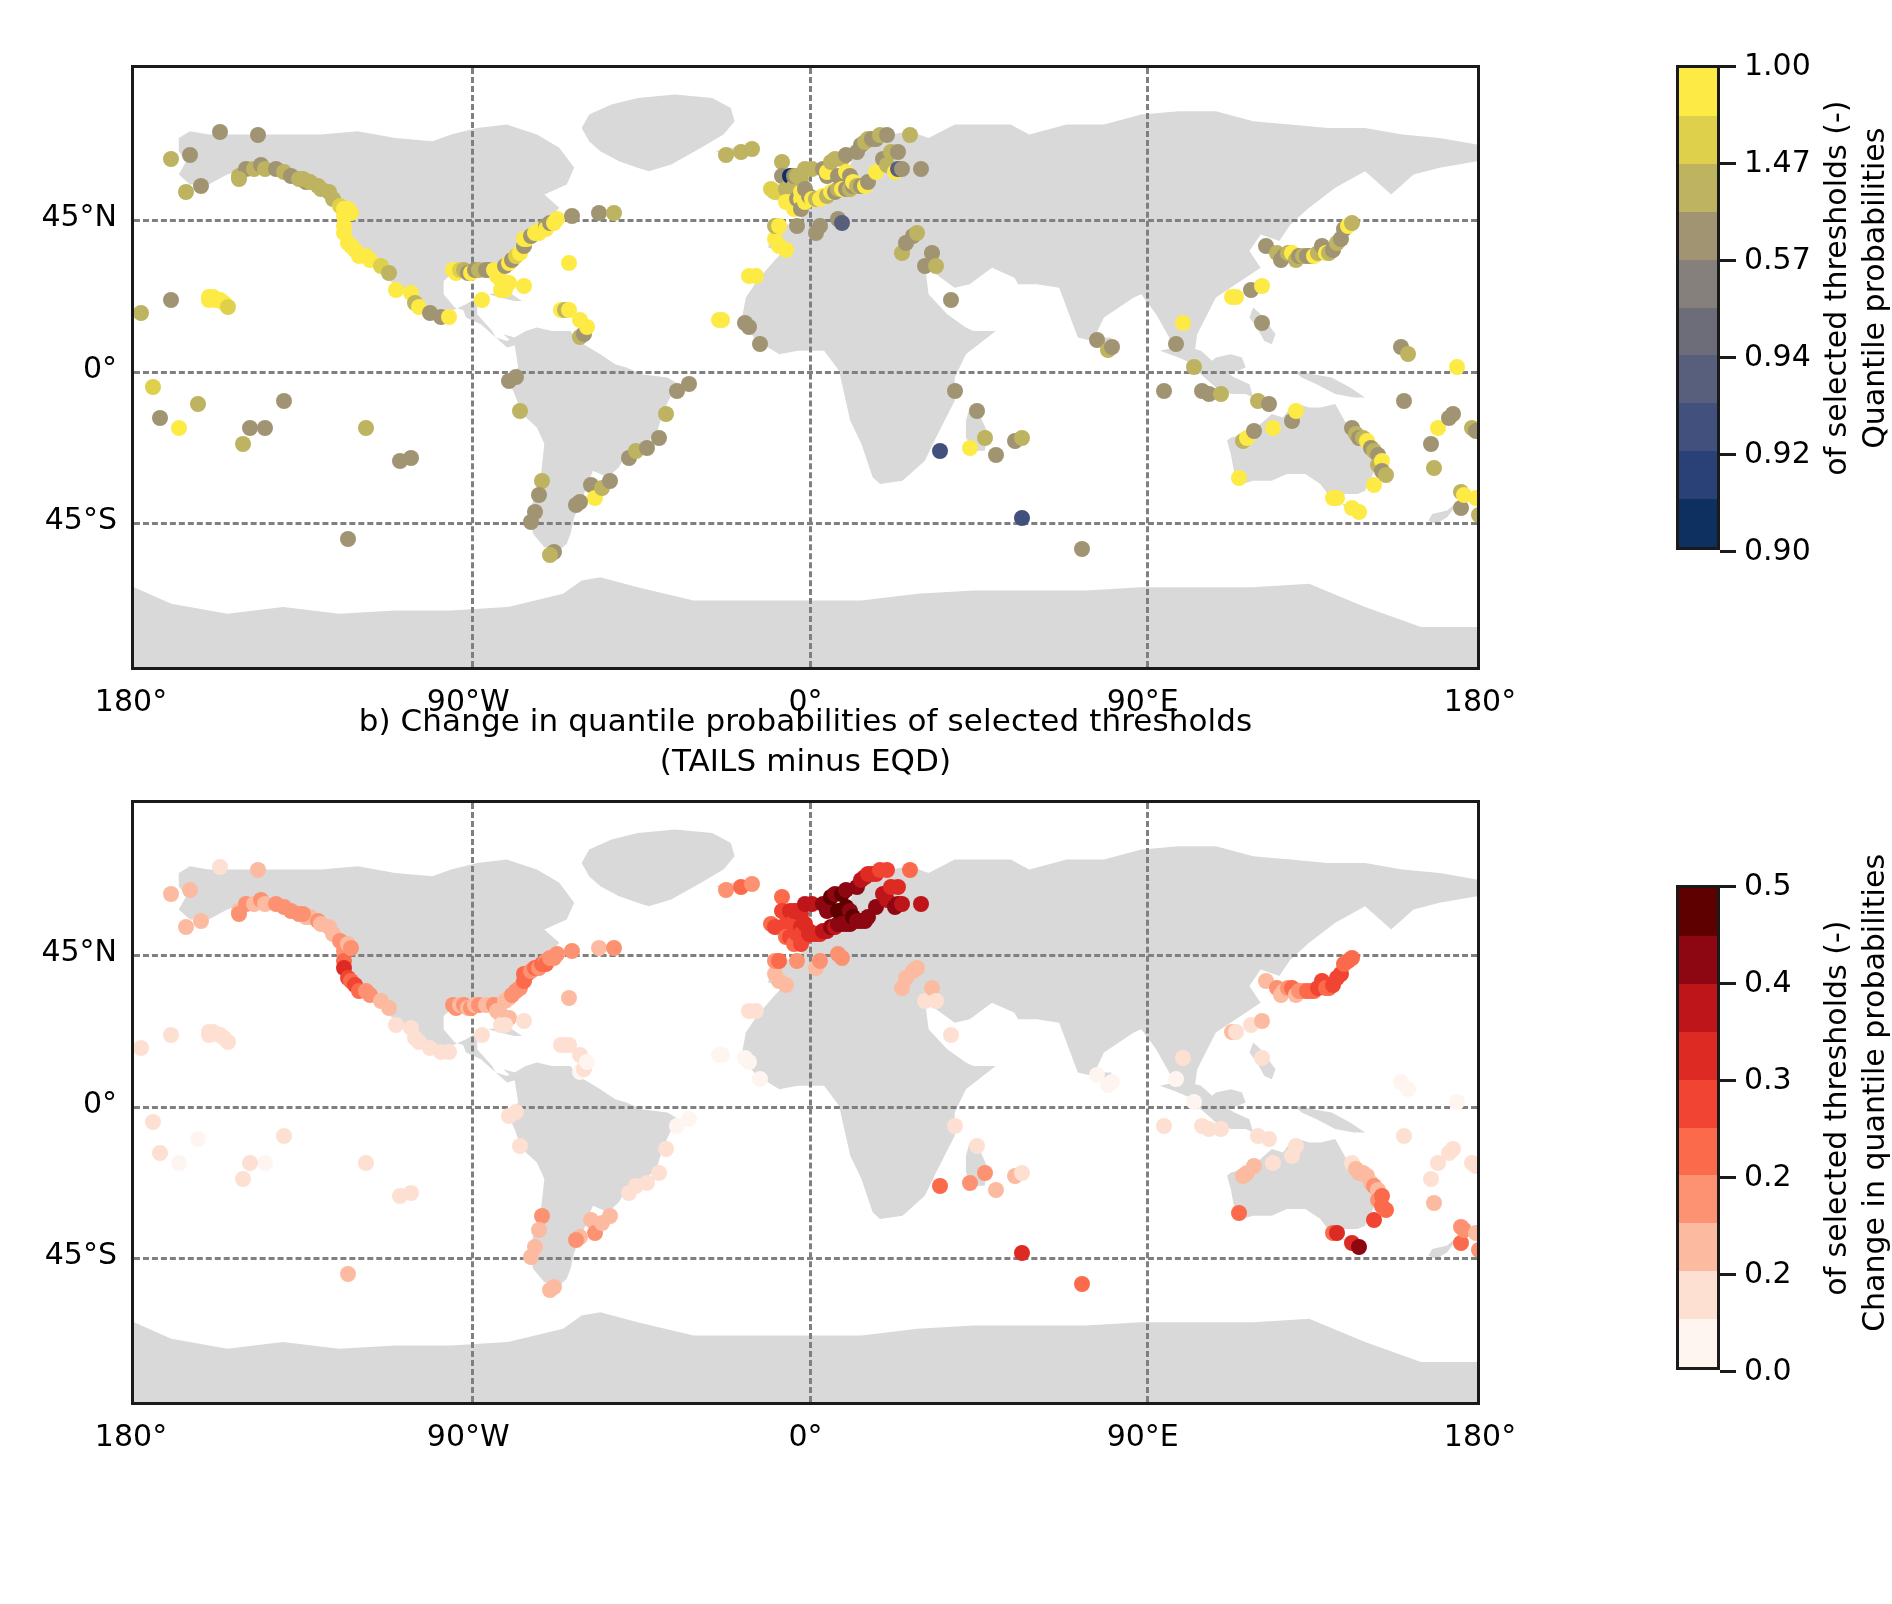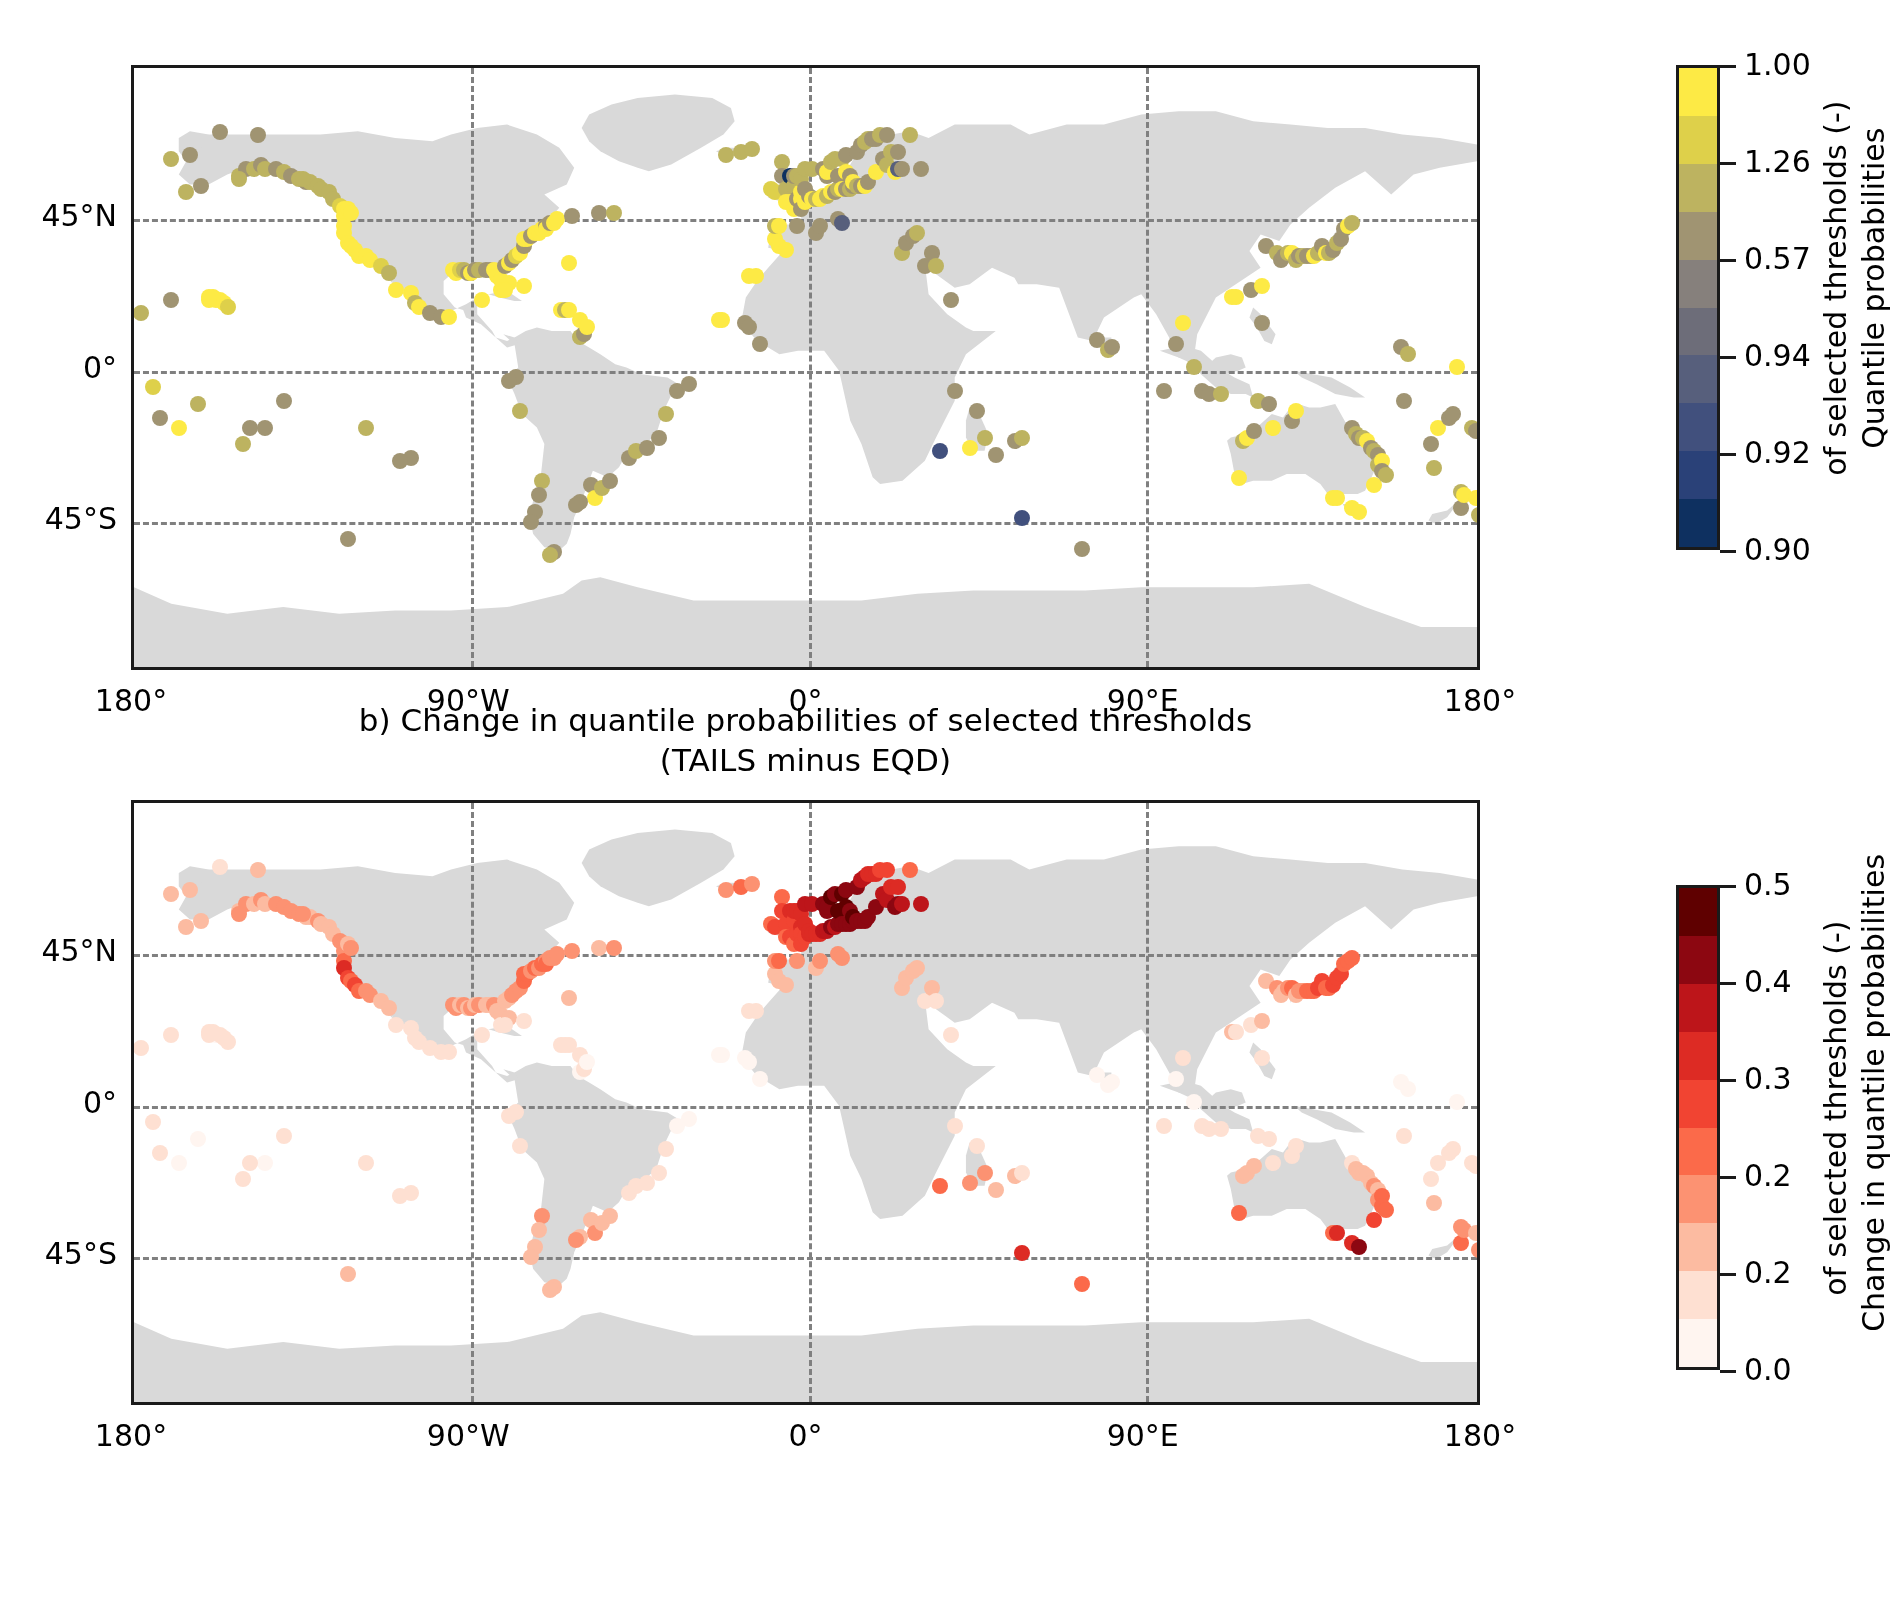--- a/index.html
+++ b/index.html
@@ -428,21 +428,21 @@
       <div class="cbar-seg" style="background: rgb(109, 109, 121);"></div>
       <div class="cbar-seg" style="background: rgb(87, 95, 124);"></div>
       <div class="cbar-seg" style="background: rgb(65, 80, 125);"></div>
       <div class="cbar-seg" style="background: rgb(42, 65, 120);"></div>
       <div class="cbar-seg" style="background: rgb(14, 48, 96);"></div>
     </div>
   <div id="cbticks-a">
       <div class="cb-tick" style="left: 1720px; width: 16px; top: 65px;"></div>
       <div class="cb-lab" style="left: 1744px; top: 65px;">1.00</div>
       <div class="cb-tick" style="left: 1720px; width: 16px; top: 162px;"></div>
-      <div class="cb-lab" style="left: 1744px; top: 162px;">1.26</div>
+      <div class="cb-lab" style="left: 1744px; top: 162px;">1.47</div>
       <div class="cb-tick" style="left: 1720px; width: 16px; top: 259px;"></div>
       <div class="cb-lab" style="left: 1744px; top: 259px;">0.57</div>
       <div class="cb-tick" style="left: 1720px; width: 16px; top: 356px;"></div>
       <div class="cb-lab" style="left: 1744px; top: 356px;">0.94</div>
       <div class="cb-tick" style="left: 1720px; width: 16px; top: 453px;"></div>
       <div class="cb-lab" style="left: 1744px; top: 453px;">0.92</div>
       <div class="cb-tick" style="left: 1720px; width: 16px; top: 550px;"></div>
       <div class="cb-lab" style="left: 1744px; top: 550px;">0.90</div>
     </div>
   <div class="cb-title" style="left:1820px;top:65px;height:485px;width:72px;">

